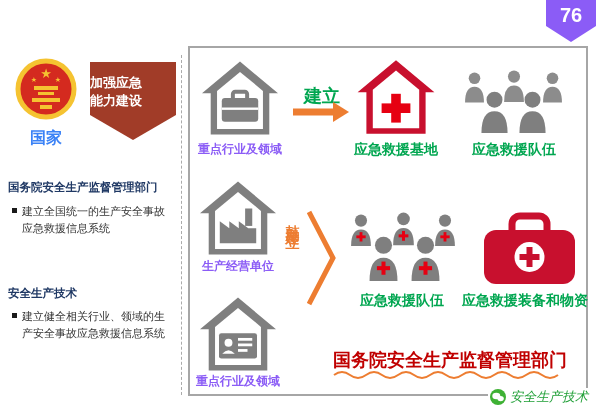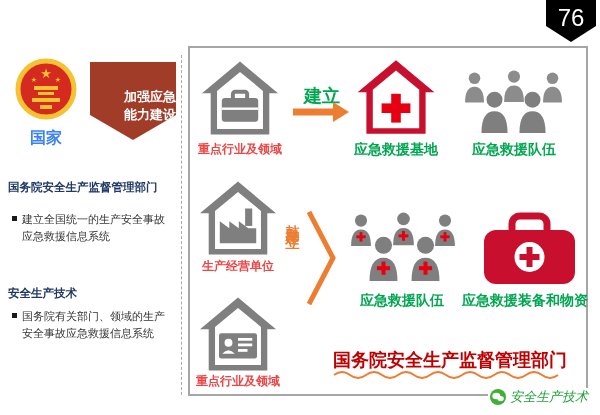--- a/index.html
+++ b/index.html
@@ -1,42 +1,42 @@
 <!DOCTYPE html>
 <html><head>
 <meta charset="utf-8">
 <style>
   * { margin:0; padding:0; box-sizing:border-box; }
   body { font-family:"Liberation Sans","DejaVu Sans",sans-serif; background:#fff; }
   .slide { position:relative; width:600px; height:415px; background:#fff; overflow:hidden; }
   .abs { position:absolute; }
 
   
-  .badge { left:546px; top:0; width:50px; height:42px; background:#000000;
+  .badge { left:546px; top:0; width:50px; height:42px; background:#8b5cf6;
            clip-path:polygon(0 0,100% 0,100% 62%,50% 100%,0 62%);
-           color:#fff; font-size:24px; font-weight:normal; text-align:center; padding-top:4px; }
+           color:#fff; font-size:20px; font-weight:bold; text-align:center; padding-top:4px; }
 
   
   .nation { left:10px; top:128px; width:72px; text-align:center; color:#3b82f6;
             font-weight:bold; font-size:16px; }
   .banner { left:90px; top:62px; width:86px; height:78px; background:#A13C28;
             clip-path:polygon(0 0,100% 0,100% 68%,50% 100%,0 68%);
-            color:#fff; font-size:13px; font-weight:bold; text-align:right;
-            padding-top:26px; line-height:1.35; }
+            color:#fff; font-size:13px; font-weight:bold; text-align:left;
+            padding-top:12px; line-height:1.35; }
   .heading { color:#1F3864; font-weight:bold; font-size:11.5px; line-height:1.3; }
   .bullet-row { display:flex; }
   .bullet-sq { width:5px; height:5px; background:#1a1a1a; margin:5px 5px 0 0; flex:none; }
   .bullet-text { color:#333; font-size:11px; line-height:1.5; }
   .vsep { left:181px; top:55px; height:340px; width:0; border-left:1px dashed #aaa; }
 
   
   .mainbox { left:188px; top:46px; width:400px; height:350px; border:2px solid #A6A6A6;
              background:#fff; }
 
-  .red-label   { color:#ef4444; font-weight:bold; font-size:12px; text-align:center; }
+  .red-label   { color:#8b5cf6; font-weight:bold; font-size:12px; text-align:center; }
   .green-label { color:#00A650; font-weight:bold; font-size:14px; text-align:center; }
   .establish   { color:#00A650; font-weight:bold; font-size:18px; text-align:center; }
   .vtext { writing-mode:vertical-rl; color:#ED7D31; font-weight:bold; font-size:14px;
            letter-spacing:3px; }
   .footer-text { color:#C00000; font-weight:bold; font-size:18px; text-align:center;
                  white-space:nowrap; }
   .watermark { display:flex; align-items:center; gap:4px; color:#21A038;
                font-weight:normal; font-style:italic; font-size:13px; background:#fff;
                padding:0 2px; }
   svg { display:block; }
@@ -76,29 +76,29 @@
     </svg>
   </div>
   <div class="abs nation">国家</div>
 
   <div class="abs banner">
     <div>加强应急</div>
     <div>能力建设</div>
   </div>
 
   <div class="abs heading" style="left:8px; top:180px; width:174px;">国务院安全生产监督管理部门</div>
-  <div class="abs bullet-row" style="left:12px; top:211px; width:162px;">
+  <div class="abs bullet-row" style="left:12px; top:203px; width:162px;">
     <span class="bullet-sq"></span>
     <span class="bullet-text">建立全国统一的生产安全事故应急救援信息系统</span>
   </div>
 
   <div class="abs heading" style="left:8px; top:286px; width:174px;">安全生产技术</div>
   <div class="abs bullet-row" style="left:12px; top:308px; width:162px;">
     <span class="bullet-sq"></span>
-    <span class="bullet-text">国务院有关部门、领域的生产安全事故应急救援信息系统</span>
+    <span class="bullet-text">建立健全相关行业、领域的生产安全事故应急救援信息系统</span>
   </div>
 
   <div class="abs vsep"></div>
 
   <div class="abs mainbox"></div>
 
   <div class="abs" style="left:200px; top:60px;">
     <svg width="80" height="76" viewBox="0 0 100 96">
       <polygon points="50,2 98,42 87,42 87,94 13,94 13,42 2,42" fill="#7F7F7F"></polygon>
       <polygon points="50,15 79,39 79,87 21,87 21,39" fill="#fff"></polygon>

